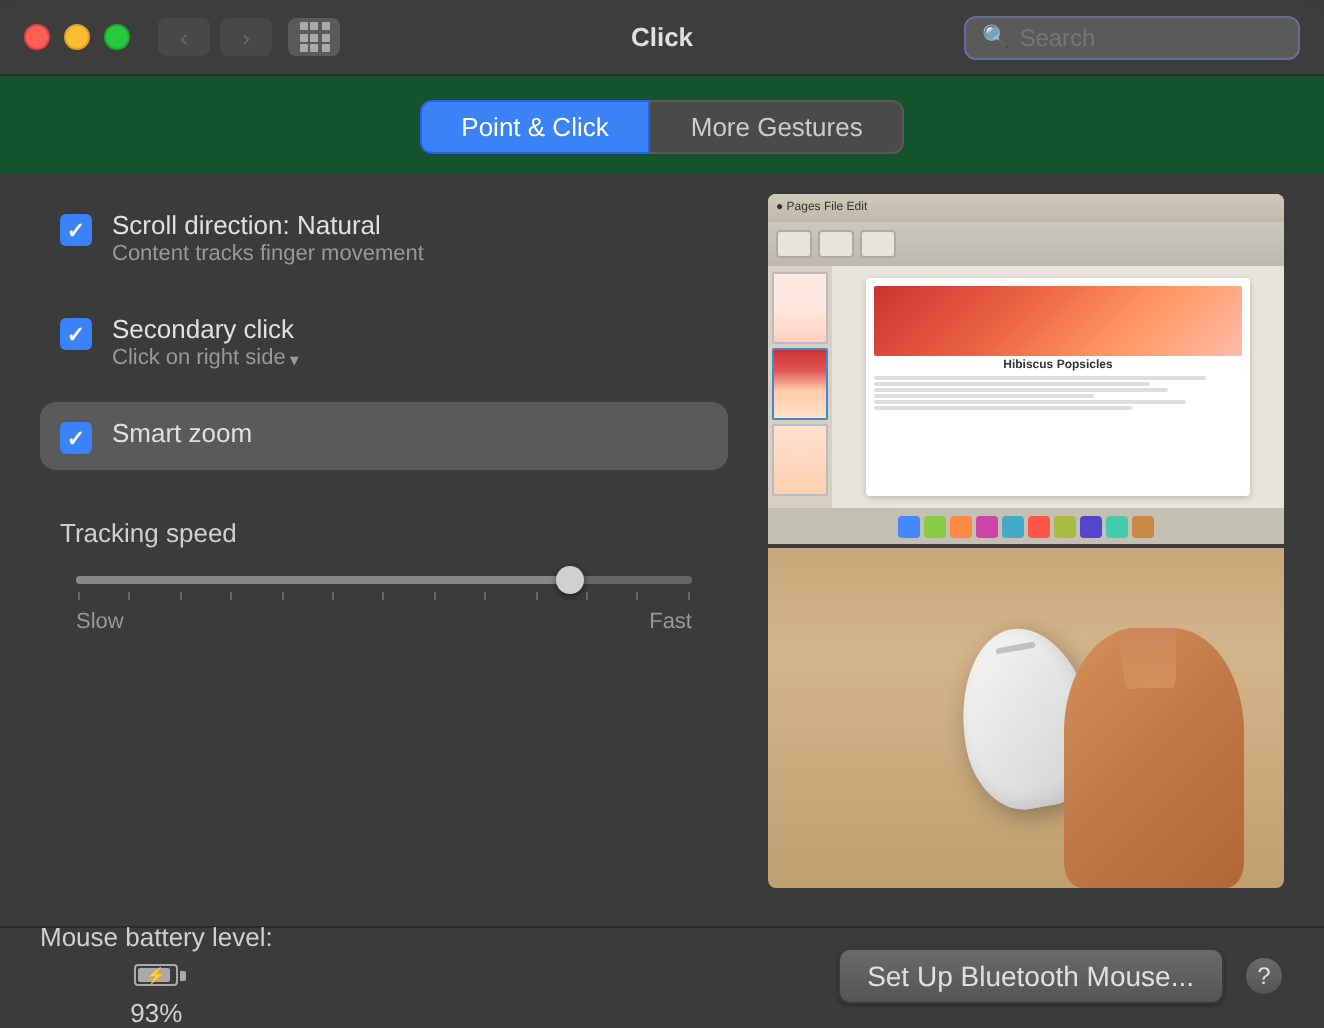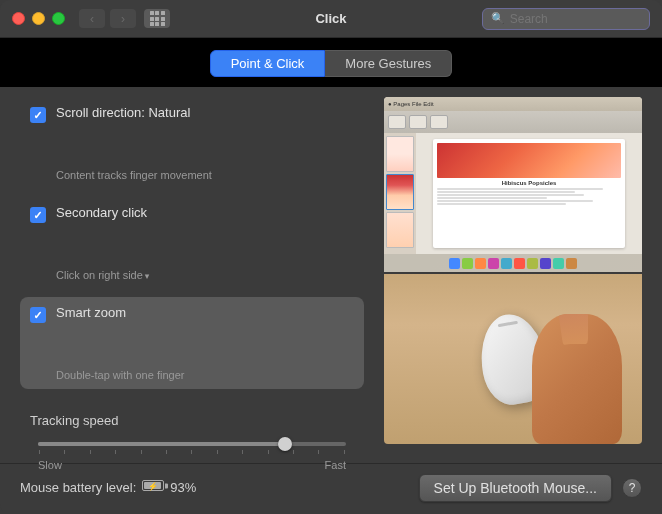--- a/index.html
+++ b/index.html
@@ -119,21 +119,21 @@
       font-size: 11px;
       flex-shrink: 0;
     }
 
     
     .tab-bar {
       display: flex;
       justify-content: center;
       padding: 12px 0 10px;
       gap: 0;
-      background: #000000;
+      background: #14532d;
     }
 
     .tab {
       padding: 5px 20px;
       font-size: 13px;
       cursor: pointer;
       border-radius: 6px 0 0 6px;
       border: 1px solid #5a5a5a;
       color: #ccc;
       background: #4a4a4a;
@@ -188,21 +188,20 @@
 
     .checkmark {
       color: white;
       font-size: 11px;
       font-weight: bold;
     }
 
     .setting-text {
       display: flex;
       flex-direction: column;
-      gap: 48px;
     }
 
     .setting-title {
       font-size: 13px;
       color: #e0e0e0;
       font-weight: 400;
     }
 
     .setting-subtitle {
       font-size: 11px;
@@ -536,21 +535,23 @@
       height: 48px;
       border-top: 1px solid #2a2a2a;
       background: #3b3b3b;
       margin-top: auto;
     }
 
     .battery-label {
       font-size: 13px;
       color: #d0d0d0;
       display: flex;
+      align-items: center;
       gap: 6px;
+      flex-direction: column;
     }
 
     .battery-icon {
       width: 22px;
       height: 11px;
       border: 1.5px solid #aaa;
       border-radius: 2px;
       position: relative;
       display: flex;
       align-items: center;
@@ -687,21 +688,20 @@
         </span>
       </div>
     </div>
 
     <div class="setting-row highlighted">
       <div class="checkbox">
         <span class="checkmark">✓</span>
       </div>
       <div class="setting-text">
         <span class="setting-title">Smart zoom</span>
-        <span class="setting-subtitle">Double-tap with one finger</span>
       </div>
     </div>
 
     <div class="tracking-section">
       <div class="tracking-label">Tracking speed</div>
       <div class="slider-container">
         <div class="slider-track">
           <div class="slider-fill"></div>
           <div class="slider-thumb"></div>
         </div>

